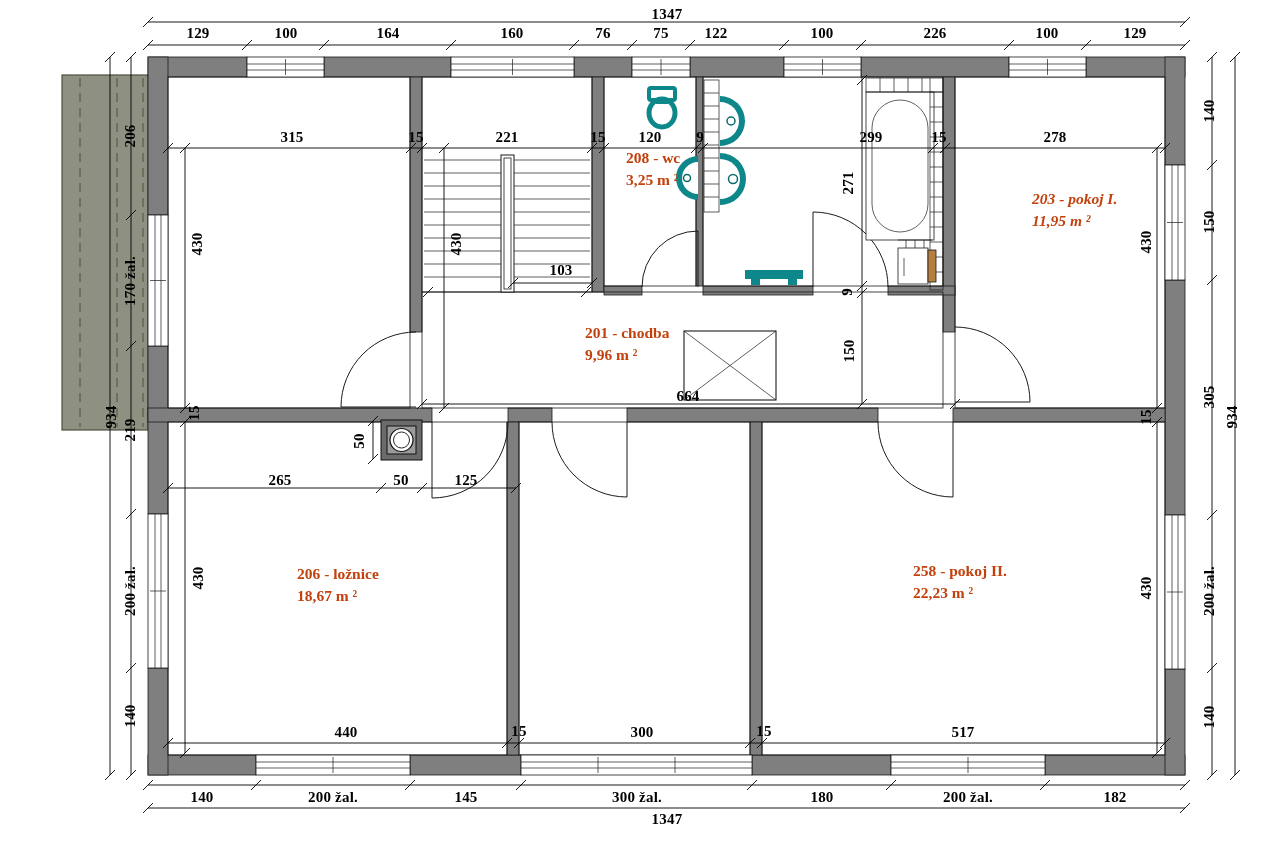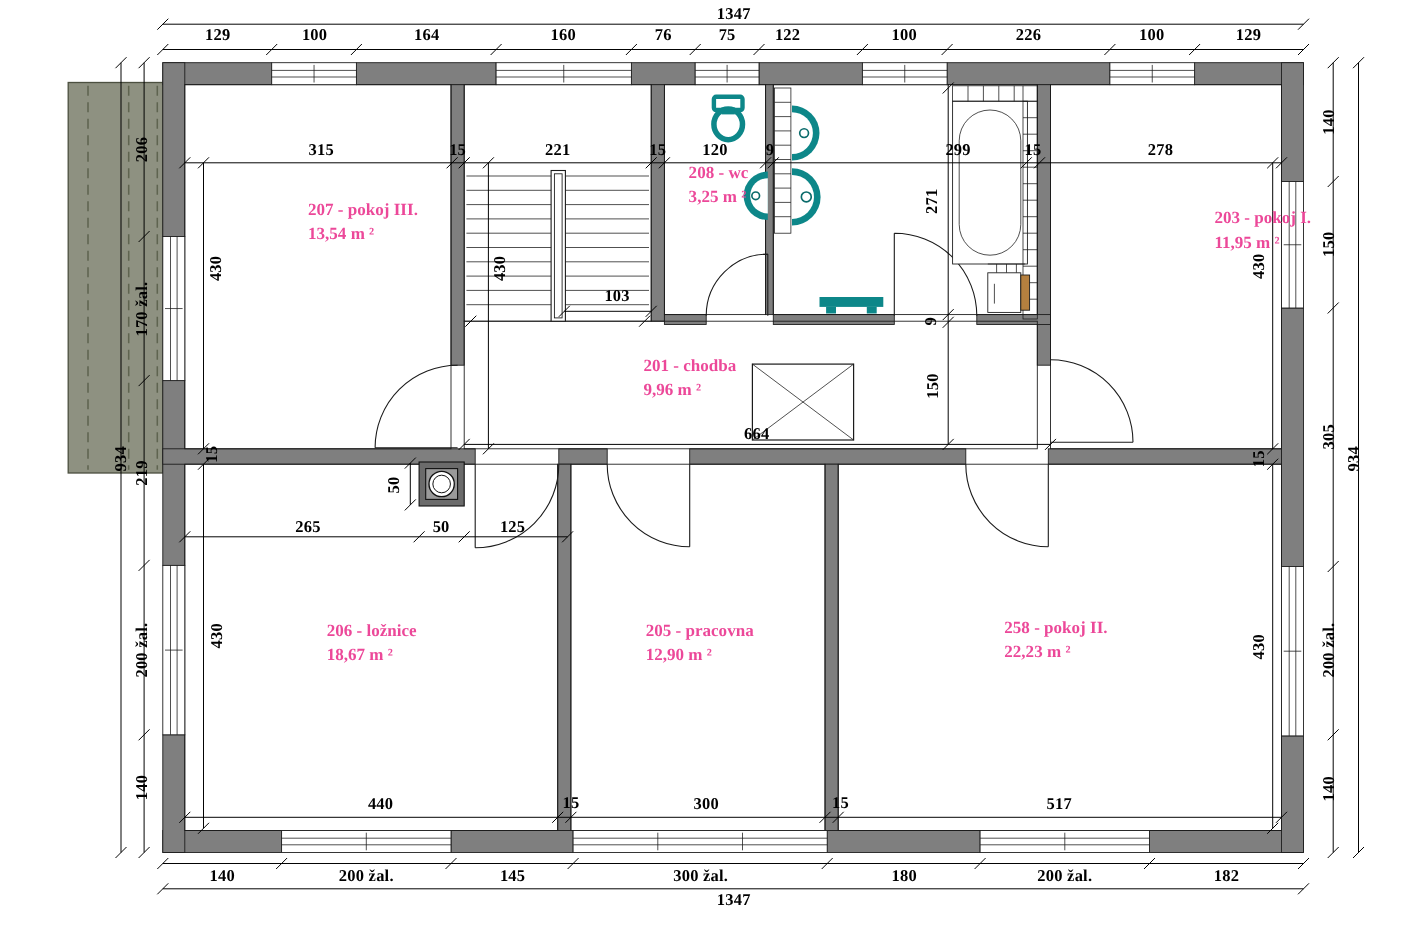--- a/index.html
+++ b/index.html
@@ -3,21 +3,21 @@
 <meta charset="utf-8">
 <style>
   html,body{margin:0;padding:0;background:#fff}
   .stage{position:relative;width:1280px;height:843px;background:#fff;overflow:hidden;
          font-family:"Liberation Serif",serif}
   .stage svg{position:absolute;left:0;top:0}
   #labels{position:absolute;left:0;top:0;width:1180px;height:843px;pointer-events:none}
   .dim{position:absolute;transform:translate(-50%,-50%);font-weight:bold;font-size:15px;
        color:#000;white-space:nowrap;letter-spacing:.2px}
   .dim.rot{transform:translate(-50%,-50%) rotate(-90deg)}
-  .room-label{position:absolute;font-weight:bold;font-size:15.5px;line-height:1.45;color:#ec4899;white-space:nowrap}
+  .room-label{position:absolute;font-weight:bold;font-size:15.5px;line-height:1.45;color:#c2410c;white-space:nowrap}
   .w{fill:var(--wall);stroke:#1b1b1b;stroke-width:.8}
   .ol{fill:none;stroke:#1b1b1b;stroke-width:.8}
   .win{fill:#fff;stroke:#1b1b1b;stroke-width:.8}
   .ln{fill:none;stroke:#1b1b1b;stroke-width:.7}
   .dl{fill:none;stroke:#000;stroke-width:.9}
   .door{fill:none;stroke:#1b1b1b;stroke-width:1}
 </style>
 </head>
 <body>
 
@@ -285,38 +285,30 @@
       <span class="dim" style="left: 333px; top: 797px;">200 žal.</span>
       <span class="dim" style="left: 466px; top: 797px;">145</span>
       <span class="dim" style="left: 637px; top: 797px;">300 žal.</span>
       <span class="dim" style="left: 822px; top: 797px;">180</span>
       <span class="dim" style="left: 968px; top: 797px;">200 žal.</span>
       <span class="dim" style="left: 1115px; top: 797px;">182</span>
       <div class="room-label" style="left: 585px; top: 322px;">
         <div>201 - chodba</div>
         <div>9,96 m ²</div>
       </div>
-      <div class="room-label" style="left: 1104px; top: 188px;">
+      <div class="room-label" style="left: 1032px; top: 188px; font-style: italic;">
         <div>203 - pokoj I.</div>
         <div>11,95 m ²</div>
       </div>
       <div class="room-label" style="left: 913px; top: 560px;">
         <div>258 - pokoj II.</div>
         <div>22,23 m ²</div>
       </div>
-      <div class="room-label" style="left: 587px; top: 563px;">
-        <div>205 - pracovna</div>
-        <div>12,90 m ²</div>
-      </div>
       <div class="room-label" style="left: 297px; top: 563px;">
         <div>206 - ložnice</div>
         <div>18,67 m ²</div>
       </div>
-      <div class="room-label" style="left: 280px; top: 180px;">
-        <div>207 - pokoj III.</div>
-        <div>13,54 m ²</div>
-      </div>
       <div class="room-label" style="left: 626px; top: 147px;">
         <div>208 - wc</div>
         <div>3,25 m ²</div>
       </div>
     </div>
 </div>
 
 </body></html>

